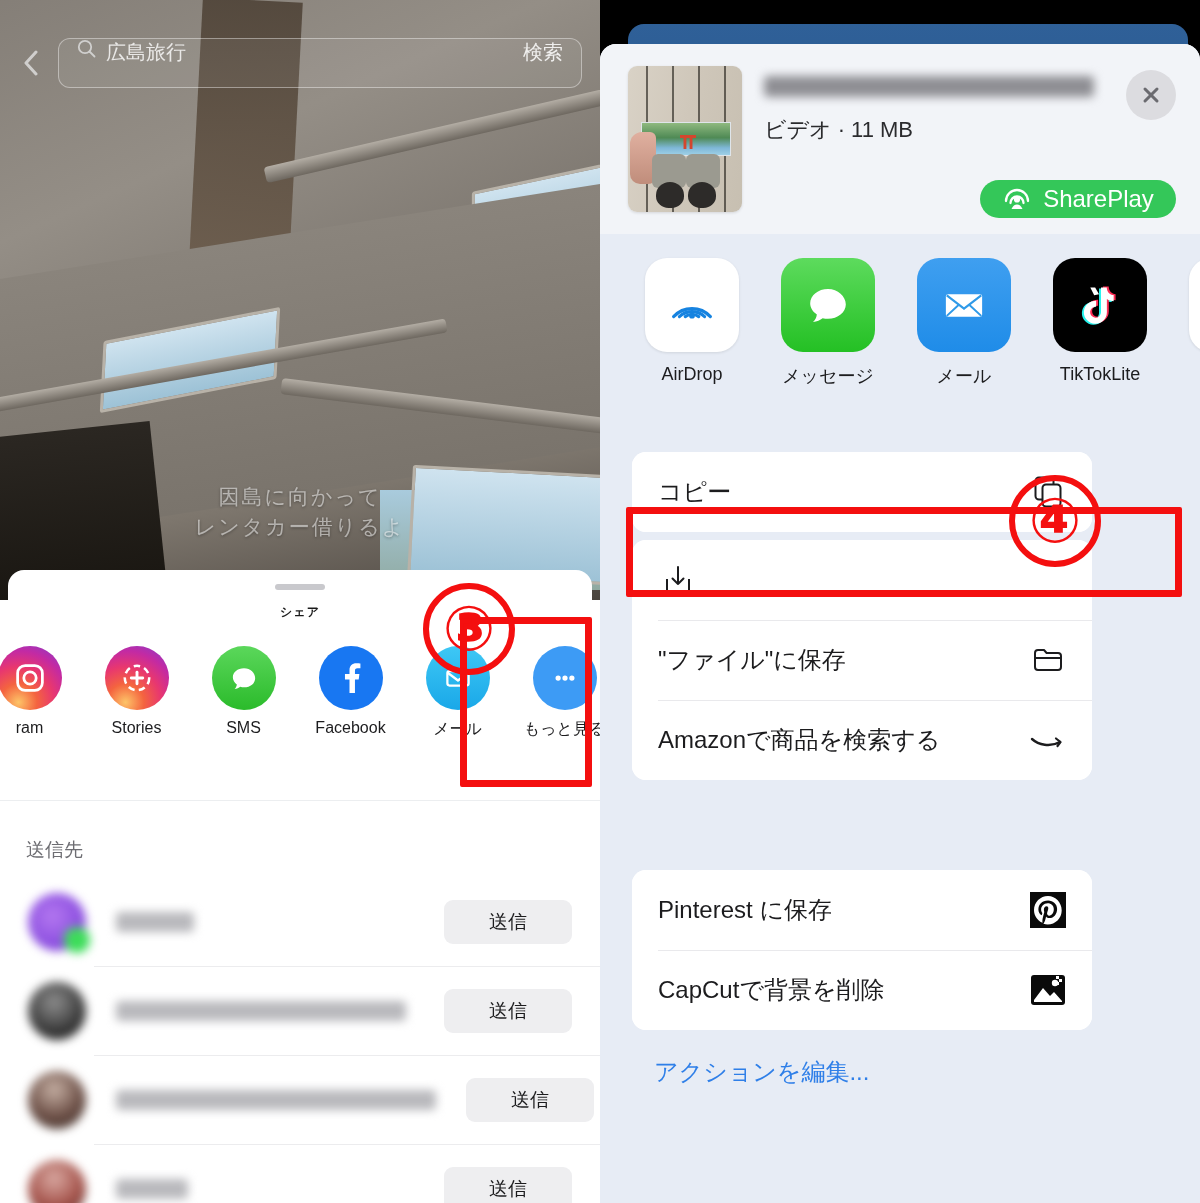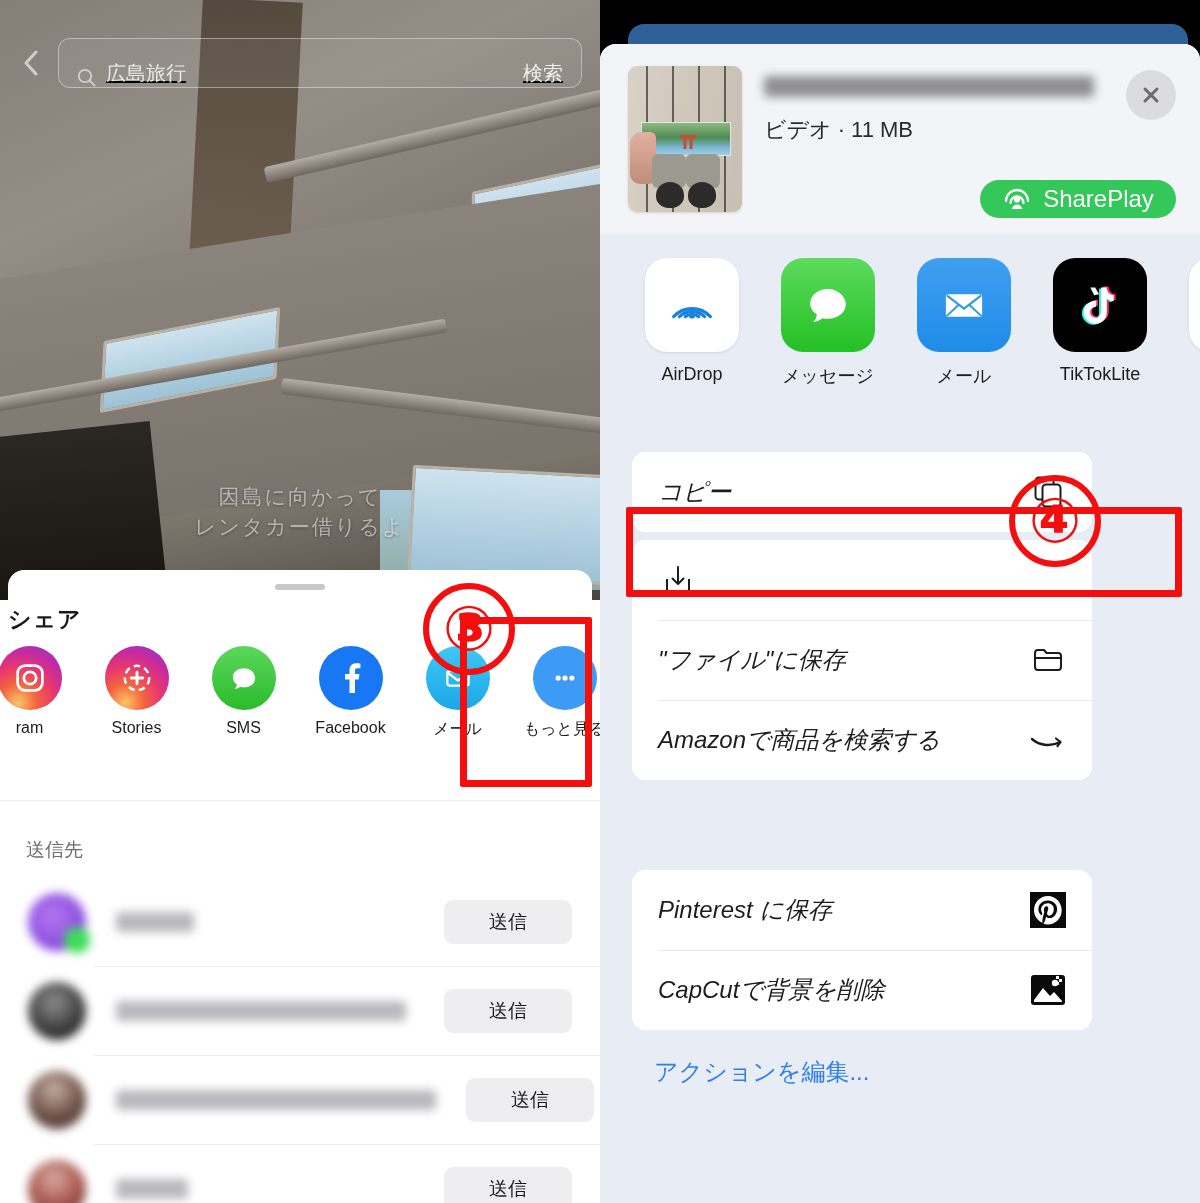--- a/index.html
+++ b/index.html
@@ -68,41 +68,41 @@
   }
 
   
   .search-row {
     position:absolute; left:0; top:28px; width:600px; height:70px;
     display:flex; align-items:center; padding:0 18px; gap:14px;
   }
   .back-chevron { width:26px; height:30px; flex:0 0 auto; opacity:.75; }
   .search-field {
     flex:1; height:50px; border:1.5px solid rgba(255,255,255,.40);
-    border-radius:12px; display:flex; align-items:flex-end;
-    padding:0 18px; gap:10px; background: rgba(255,255,255,.06); text-decoration: underline;
+    border-radius:12px; display:flex; align-items:flex-start;
+    padding:0 18px; gap:10px; background: rgba(255,255,255,.06);
   }
   .search-icon { width:19px; height:19px; flex:0 0 auto; opacity:.85; }
   .search-value {
     flex:1; color: rgba(255,255,255,.80); font-size:20px;
   }
   .search-submit { color: rgba(255,255,255,.85); font-size:20px; flex:0 0 auto; }
 
   
   .share-sheet {
     position:absolute; left:8px; top:570px; width:584px; height:230px;
     background:#ffffff; border-radius:16px 16px 0 0;
   }
   .grabber {
     position:absolute; left:50%; top:14px; transform:translateX(-50%);
     width:50px; height:6px; border-radius:3px; background:#c9c9cd;
   }
   .share-title {
-    position:absolute; left:0; top:34px; width:584px; 
-    font-size:23px; font-weight:700; color:#1a1a1a; letter-spacing:1px;
+    position:absolute; left:0; top:34px; width:584px; text-align:center;
+    font-size:12px; font-weight:700; color:#1a1a1a; letter-spacing:1px;
   }
   .share-apps {
     position:absolute; left:-32px; top:76px; width:640px;
     display:flex; align-items:flex-start; gap:0;
   }
   .app-item {
     width:107px; flex:0 0 107px; display:flex; flex-direction:column;
     align-items:center; gap:9px;
   }
   .app-circle {
@@ -256,21 +256,21 @@
   .sq-airdrop { background:#ffffff; box-shadow: 0 1px 3px rgba(0,0,0,.10); }
   .sq-msg { background: linear-gradient(180deg,#5ddb5d,#24c024); }
   .sq-mail { background: linear-gradient(180deg,#3f9ff0,#1f8ce8); }
   .sq-tiktok { background:#000000; }
   .sq-pin { background:#ffffff; box-shadow: 0 1px 3px rgba(0,0,0,.10); }
   .app-cell-label { font-size:18px; color:#1c1c1e; white-space:nowrap; }
 
   
   .card {
     position:absolute; left:32px; width:460px; background:#ffffff;
-    border-radius:14px; overflow:hidden;font-style:italic;
+    border-radius:14px; overflow:hidden;
   }
   .card-copy { top:408px; }
   .card-main { top:496px; }
   .card-last { top:826px; }
   .act-row {
     height:80px; display:flex; align-items:center;
     padding:0 24px 0 26px; gap:12px; position:relative; background:#ffffff;
   }
   .act-row + .act-row::before {
     content:""; position:absolute; left:26px; right:0; top:0; height:1px;

